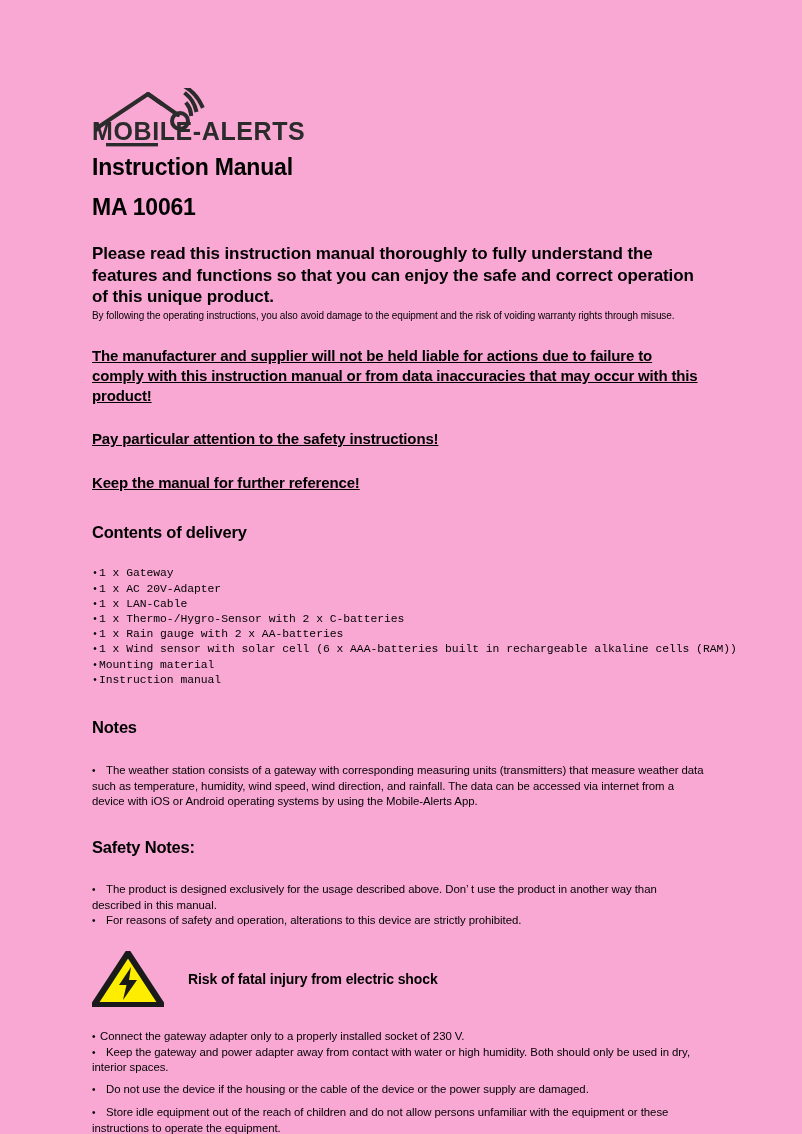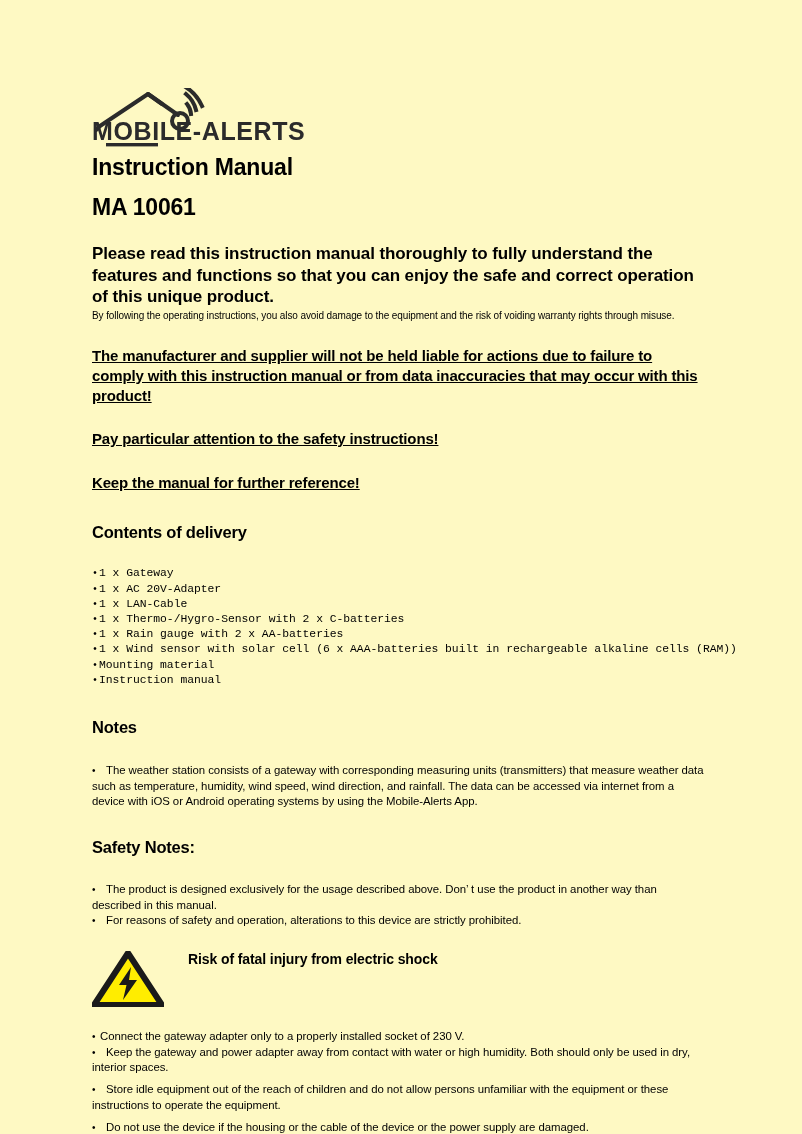--- a/index.html
+++ b/index.html
@@ -11,21 +11,21 @@
     width: 802px;
     height: 1134px;
     font-family: "Liberation Sans", sans-serif;
     color: #000000;
     -webkit-font-smoothing: antialiased;
   }
   .page {
     position: relative;
     width: 802px;
     height: 1134px;
-    background: #fef9c3;
+    background: #f9a8d4;
     overflow: hidden;
   }
   .content {
     position: absolute;
     left: 92px;
     top: 88px;
     width: 612px;
   }
 
   
@@ -144,20 +144,21 @@
   .note-list li.gap {
     margin-top: 7px;
   }
   .note-list li.tightbullet .bullet {
     width: 8px;
   }
 
   
   .warning-row {
     display: flex;
+    align-items: center;
     margin-top: 22px;
     height: 56px;
   }
   .warning-icon {
     width: 72px;
     height: 56px;
     flex: 0 0 72px;
   }
   .warning-text {
     font-size: 14px;
@@ -227,18 +228,18 @@
       <svg class="warning-icon" viewBox="0 0 72 56">
         <path d="M36 2 L70 54 L2 54 Z" fill="#FFED00" stroke="#1A1A1A" stroke-width="6" stroke-linejoin="round"></path>
         <path d="M39 16 L27 34 L34.5 34 L31 49 L45 29 L37 29 Z" fill="#1A1A1A"></path>
       </svg>
       <div class="warning-text">Risk of fatal injury from electric shock</div>
     </div>
 
     <ul class="note-list electric">
       <li class="tightbullet"><span class="bullet">•</span><span>Connect the gateway adapter only to a properly installed socket of 230 V.</span></li>
       <li><span class="bullet">•</span><span>Keep the gateway and power adapter away from contact with water or high humidity. Both should only be used in dry, interior spaces.</span></li>
+      <li class="gap"><span class="bullet">•</span><span>Do not use the device if the housing or the cable of the device or the power supply are damaged.</span></li>
       <li class="gap"><span class="bullet">•</span><span>Store idle equipment out of the reach of children and do not allow persons unfamiliar with the equipment or these instructions to operate the equipment.</span></li>
-      <li class="gap"><span class="bullet">•</span><span>Do not use the device if the housing or the cable of the device or the power supply are damaged.</span></li>
     </ul>
 
   </div>
 </div>
 
 </body></html>

